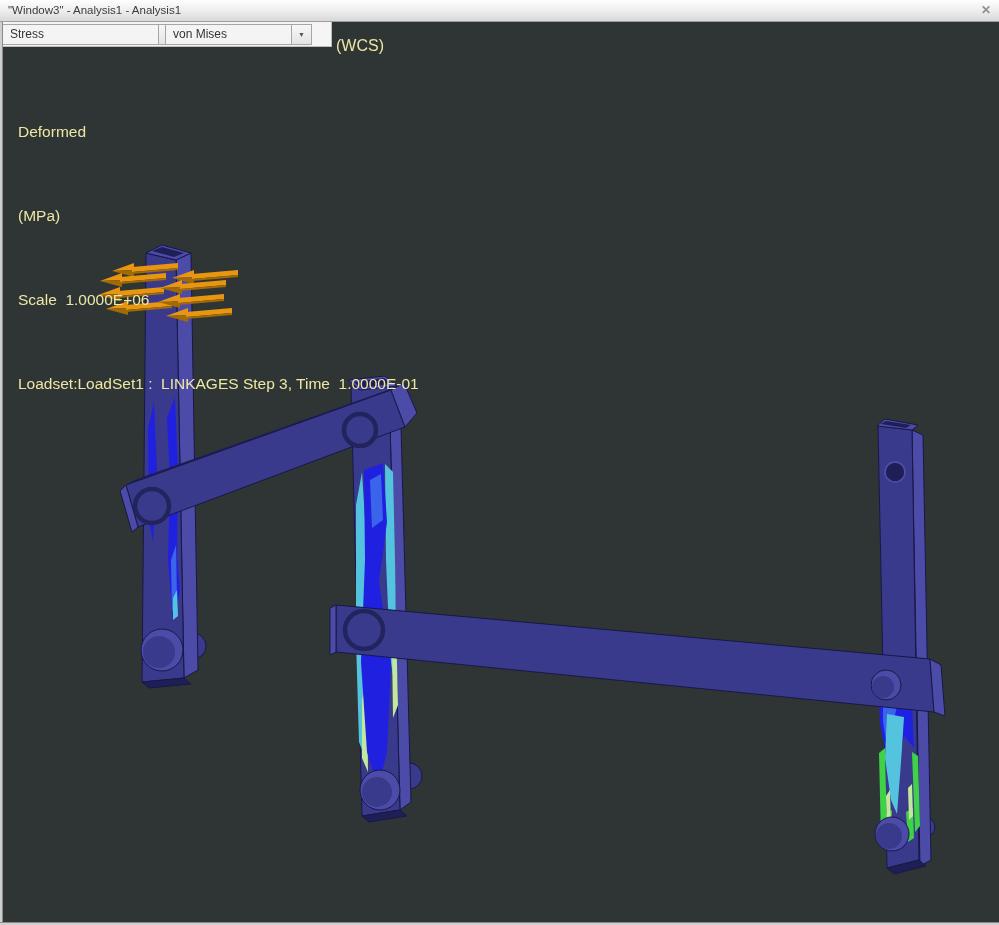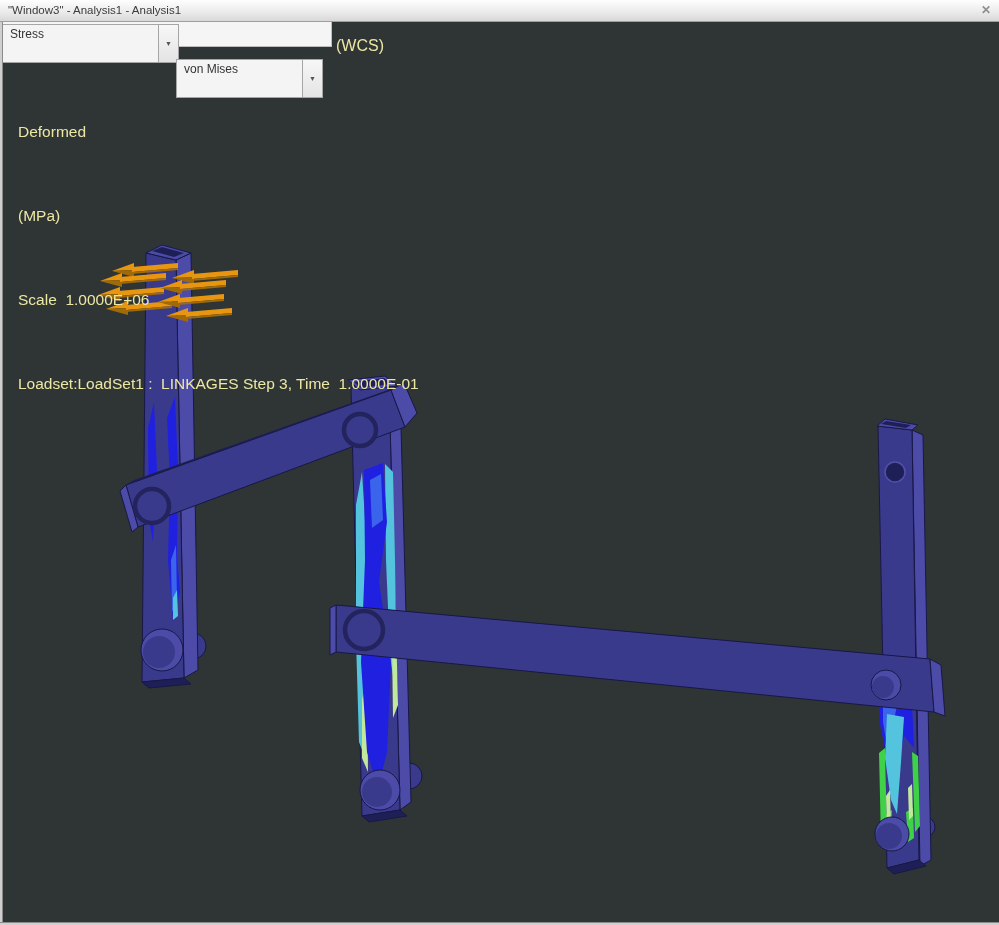--- a/index.html
+++ b/index.html
@@ -13,27 +13,27 @@
   .titlebar .close{position:absolute;right:5px;top:2px;width:16px;height:16px;line-height:16px;
     text-align:center;font-size:12px;font-weight:bold;color:#8F8F8F;cursor:default;}
 
   
   .edge-left{position:absolute;left:0;top:22px;width:3px;height:900px;background:#CFCFCF;border-right:1px solid #8A8A8A;box-sizing:border-box;}
   .edge-bottom{position:absolute;left:0;bottom:0;width:999px;height:3px;background:#CFCFCF;border-top:1px solid #8A8A8A;box-sizing:border-box;}
 
   
   .toolbar{position:absolute;left:0;top:22px;width:332px;height:25px;background:#F5F5F5;
     border-right:1px solid #BDBDBD;border-bottom:1px solid #BDBDBD;box-sizing:border-box;}
-  .combo{position:absolute;top:2px;height:39px;background:#F4F4F4;border:1px solid #A6A6A6;
+  .combo{position:absolute;top:2px;height:21px;background:#F4F4F4;border:1px solid #A6A6A6;
     box-sizing:border-box;display:flex;align-items:stretch;}
   .combo .val{flex:1;font-size:12px;color:#333;line-height:19px;padding-left:7px;overflow:hidden;white-space:nowrap;}
   .combo .btn{width:19px;border-left:1px solid #A6A6A6;background:linear-gradient(#F7F7F7,#E4E4E4);
     display:flex;align-items:center;justify-content:center;font-size:7px;color:#555;}
   .combo.c1{left:2px;width:177px;}
-  .combo.c2{left:176px;width:147px;margin-top:35px;}
+  .combo.c2{left:165px;width:147px;}
 
   
   .wcs{position:absolute;left:336px;top:37px;font-size:16px;color:#EDE7A4;white-space:pre;}
   .legend{position:absolute;left:18px;top:62px;font-size:15.5px;color:#EDE7A4;line-height:28px;white-space:pre;}
 
   
   svg.model{position:absolute;left:0;top:0;width:999px;height:925px;}
   .f{stroke:#181848;stroke-width:1;stroke-linejoin:round;}
   .st{stroke:none;}
   .ring{stroke:#23235E;stroke-width:4.5;}

